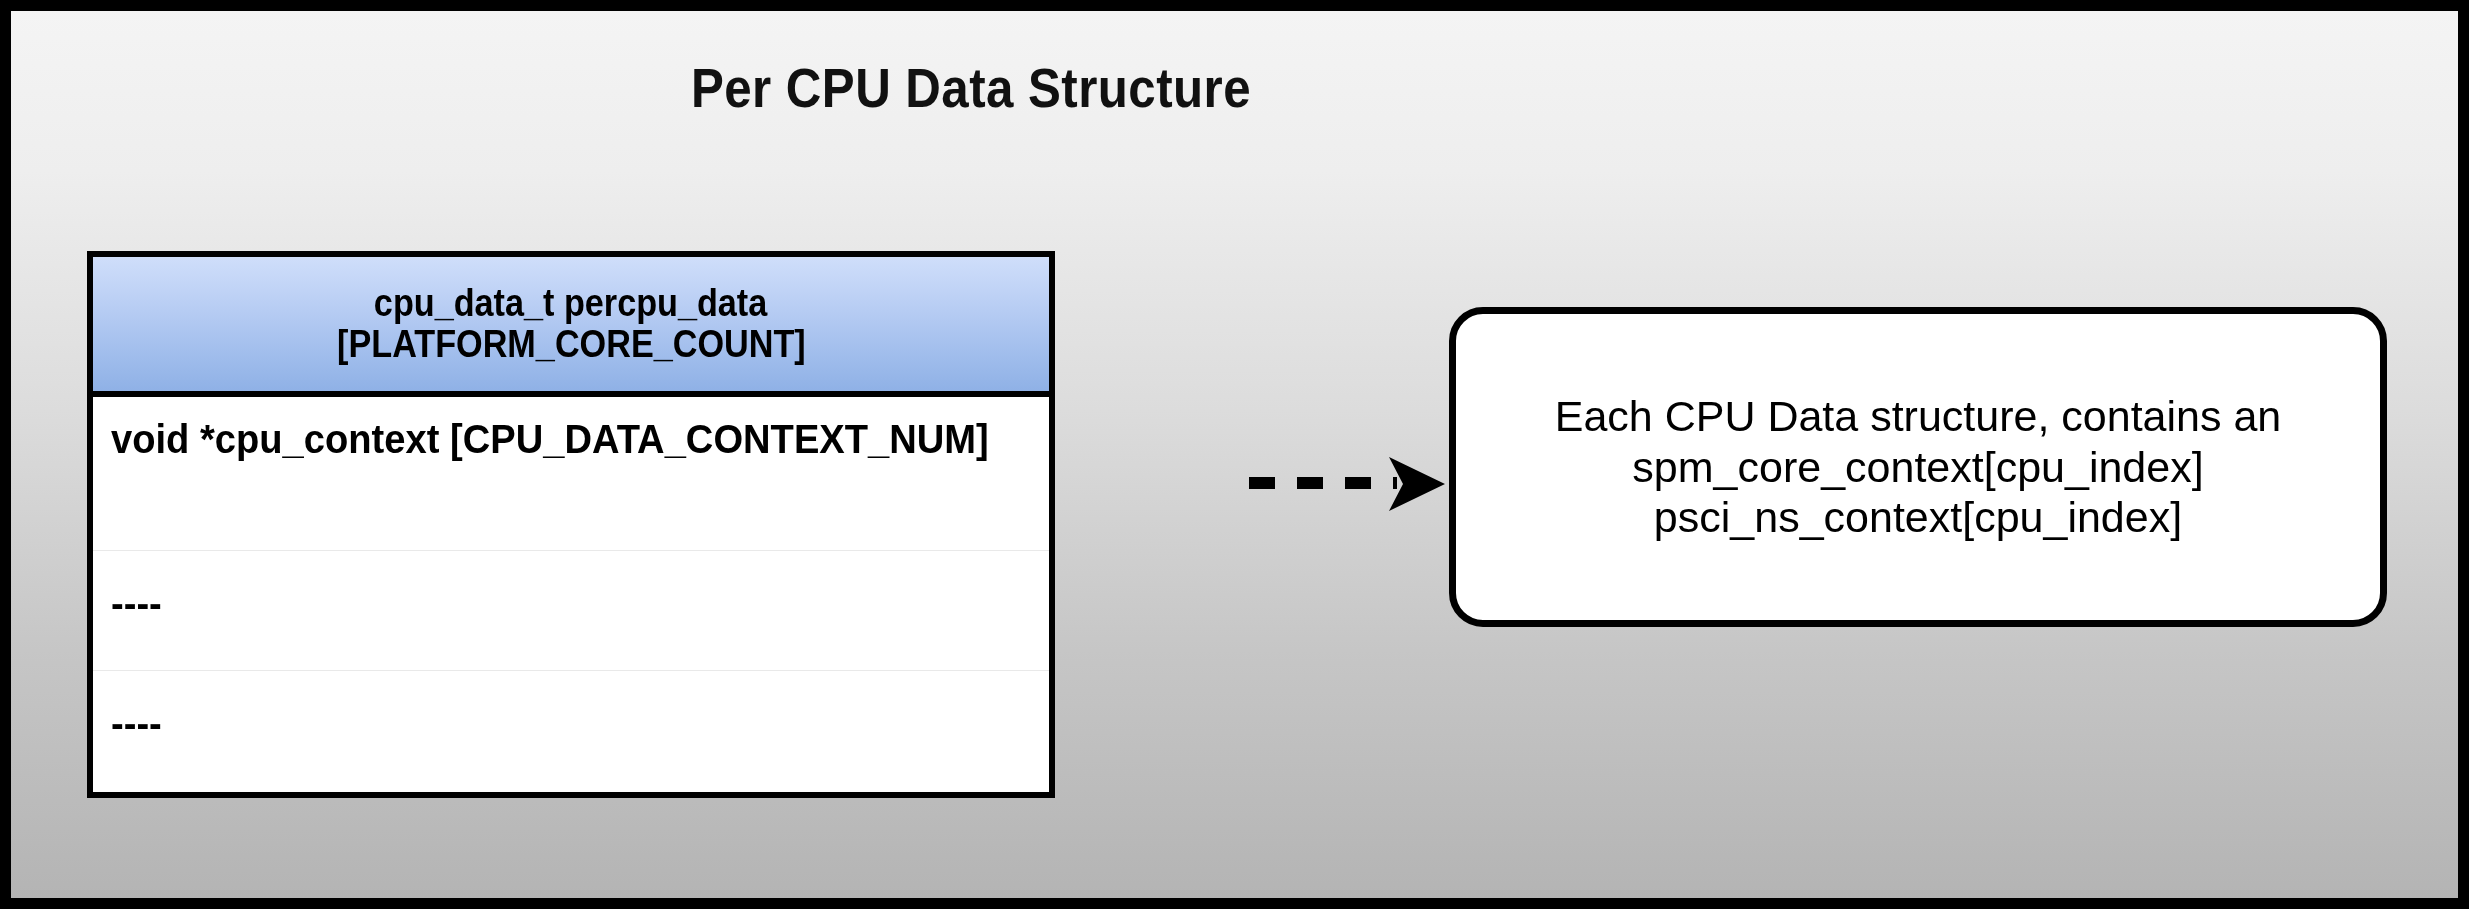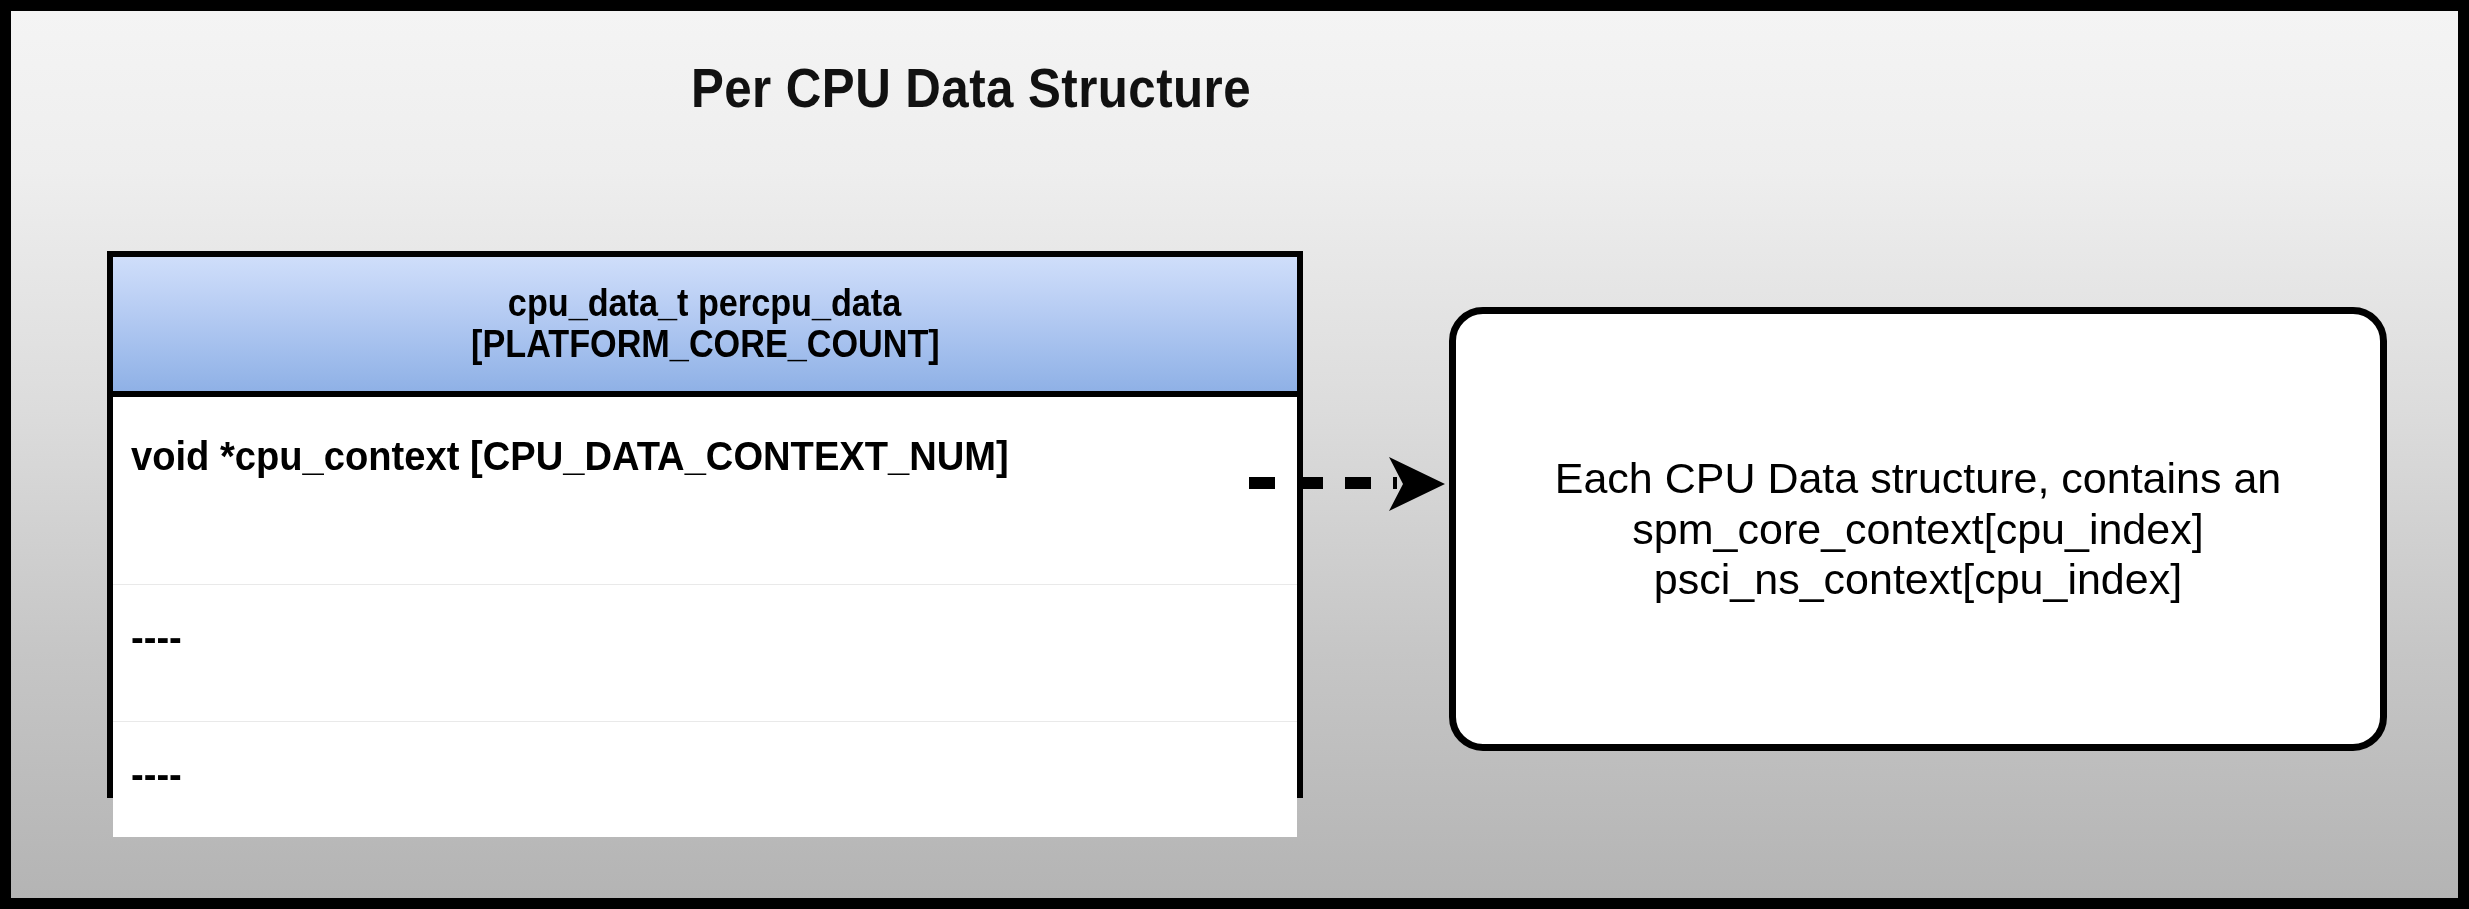--- a/index.html
+++ b/index.html
@@ -32,23 +32,23 @@
     letter-spacing: 0.5px;
     color: #111111;
     transform: scaleX(0.88);
     transform-origin: center top;
     white-space: nowrap;
   }
 
   
   #struct-table {
     position: absolute;
-    left: 96px;
+    left: 76px;
     top: 240px;
-    width: 1196px;
+    width: 968px;
     height: 547px;
     box-sizing: border-box;
     border: 6px solid #000000;
     background: #ffffff;
   }
 
   #struct-header {
     height: 140px;
     box-sizing: border-box;
     border-bottom: 6px solid #000000;
@@ -69,21 +69,20 @@
     transform: scaleX(0.9);
     white-space: nowrap;
   }
 
   .struct-row {
     box-sizing: border-box;
     padding-left: 18px;
     display: flex;
     align-items: flex-start;
     background: #ffffff;
-    margin-top: 17px;
   }
 
   .struct-row + .struct-row {
     border-top: 1px solid #e9e9e9;
   }
 
   .struct-row .row-text {
     font-family: "Liberation Sans Narrow", "Liberation Sans", sans-serif;
     font-weight: bold;
     font-size: 41px;
@@ -112,21 +111,21 @@
     width: 196px;
     height: 64px;
   }
 
   
   #callout-note {
     position: absolute;
     left: 1438px;
     top: 296px;
     width: 938px;
-    height: 444px;
+    height: 320px;
     box-sizing: border-box;
     border: 7px solid #000000;
     border-radius: 34px;
     background: #ffffff;
     display: flex;
     flex-direction: column;
     align-items: center;
     justify-content: center;
     padding: 6px 26px;
   }

